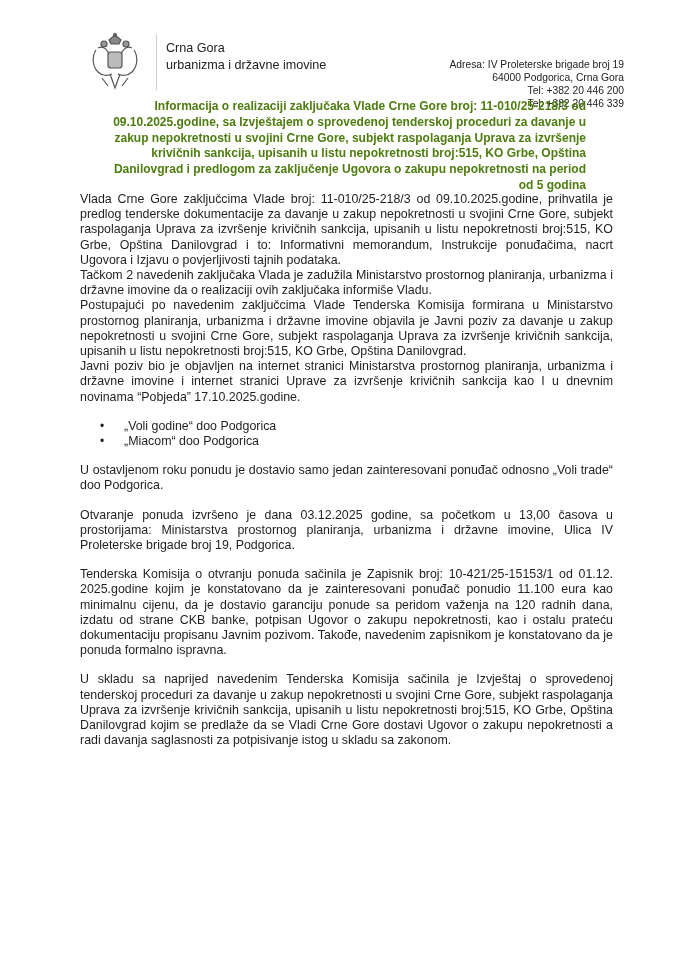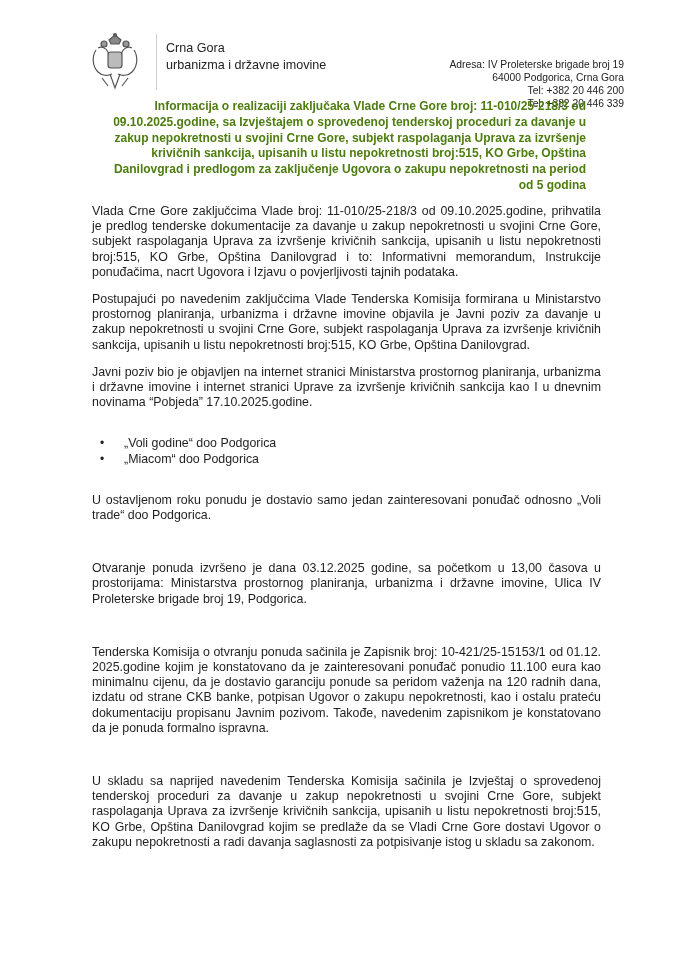--- a/index.html
+++ b/index.html
@@ -17,21 +17,21 @@
              font-size:10.3px; line-height:13px; color:#222;margin-top:17px; }
   .address div { white-space:nowrap; }
 
   
   .title { position:absolute; left:98px; top:99px; width:488px; text-align:right;
            font-weight:bold; font-size:12px; line-height:15.8px; color:#4d7c0f; }
 
   
   .body { position:absolute; left:80px; top:192px; width:533px;
           font-size:12.4px; line-height:15.2px; text-align:justify; color:#1f1f1f; }
-  .body p { margin:12px; }
+  .body p { margin:0; }
   .gap { height:14px; }
   .bullets { list-style:none; margin:0; padding:0 0 0 20px; }
   .bullets li { position:relative; padding-left:24px; }
   .bullets li .dot { position:absolute; left:0; top:0; font-size:12px; }
 </style>
 </head>
 <body>
 
 <div class="page">
 
@@ -61,20 +61,21 @@
       <div>64000 Podgorica, Crna Gora</div>
       <div>Tel: +382 20 446 200</div>
       <div>Tel: +382 20 446 339</div>
     </div>
   </div>
 
   <div class="title">Informacija o realizaciji zaključaka Vlade Crne Gore broj: 11-010/25-218/3 od 09.10.2025.godine, sa Izvještajem o sprovedenoj tenderskoj proceduri za davanje u zakup nepokretnosti u svojini Crne Gore, subjekt raspolaganja Uprava za izvršenje krivičnih sankcija, upisanih u listu nepokretnosti broj:515, KO Grbe, Opština Danilovgrad i predlogom za zaključenje Ugovora o zakupu nepokretnosti na period od 5 godina</div>
 
   <div class="body">
     <p>Vlada Crne Gore zaključcima Vlade broj: 11-010/25-218/3 od 09.10.2025.godine, prihvatila je predlog tenderske dokumentacije za davanje u zakup nepokretnosti u svojini Crne Gore, subjekt raspolaganja Uprava za izvršenje krivičnih sankcija, upisanih u listu nepokretnosti broj:515, KO Grbe, Opština Danilovgrad i to: Informativni memorandum, Instrukcije ponuđačima, nacrt Ugovora i Izjavu o povjerljivosti tajnih podataka.</p>
+    <p>Tačkom 2 navedenih zaključaka Vlada je zadužila Ministarstvo prostornog planiranja, urbanizma i državne imovine da o realizaciji ovih zaključaka informiše Vladu.</p>
     <p>Postupajući po navedenim zaključcima Vlade  Tenderska Komisija formirana u Ministarstvo prostornog planiranja, urbanizma i državne imovine objavila je Javni poziv za davanje u zakup nepokretnosti u svojini Crne Gore, subjekt raspolaganja Uprava za izvršenje krivičnih sankcija, upisanih u listu nepokretnosti broj:515, KO Grbe, Opština Danilovgrad.</p>
     <p>Javni poziv bio je objavljen na internet stranici Ministarstva prostornog planiranja, urbanizma i državne imovine i internet stranici Uprave za izvršenje krivičnih sankcija kao I u dnevnim novinama “Pobjeda” 17.10.2025.godine.</p>
     <div class="gap"></div>
     <ul class="bullets">
       <li><span class="dot">•</span><span>„Voli godine“ doo Podgorica</span></li>
       <li><span class="dot">•</span><span>„Miacom“ doo Podgorica</span></li>
     </ul>
     <div class="gap"></div>
     <p>U ostavljenom roku ponudu je dostavio samo jedan zainteresovani ponuđač odnosno „Voli trade“ doo Podgorica.</p>
     <div class="gap"></div>

